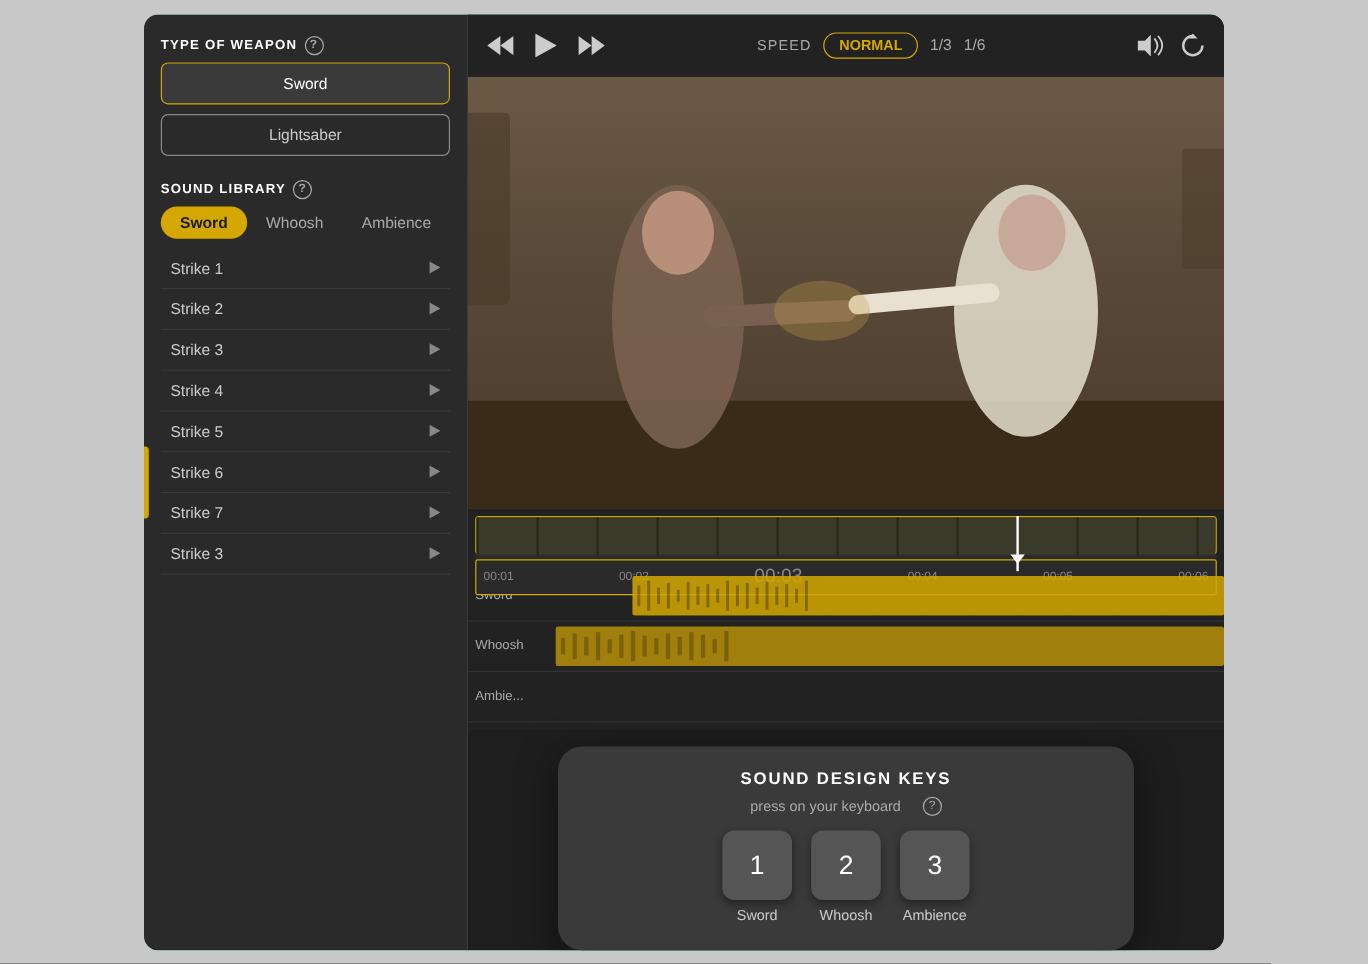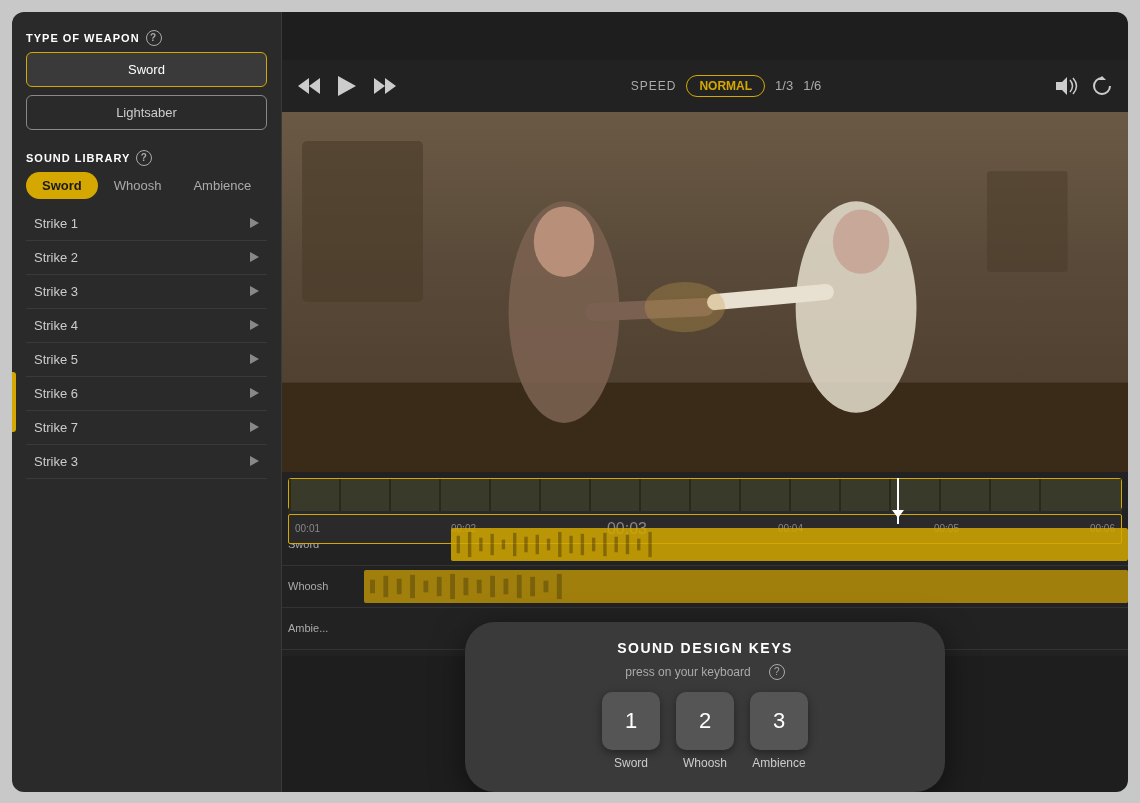--- a/index.html
+++ b/index.html
@@ -8,21 +8,21 @@
       font-family: Arial, sans-serif;
       width: 1140px;
       height: 803px;
       overflow: hidden;
       display: flex;
       align-items: center;
       justify-content: center;
     }
 
     .app-container {
-      width: 1116px;
+      width: 900px;
       height: 780px;
       background: #86efac;
       border-radius: 12px;
       display: flex;
       overflow: hidden;
       position: relative;
     }
 
     
     .sidebar {
@@ -142,21 +142,20 @@
     }
 
     
     .toolbar {
       display: flex;
       align-items: center;
       justify-content: space-between;
       padding: 8px 16px;
       background: #222;
       min-height: 52px;
-      margin-top: 48px;
     }
 
     .transport-controls {
       display: flex;
       align-items: center;
       gap: 18px;
     }
 
     .transport-btn {
       background: none;
@@ -334,21 +333,21 @@
       height: 42px;
     }
 
     
     .sound-design-overlay {
       position: absolute;
       bottom: 0;
       left: 50%;
       transform: translateX(-50%);
       background: #3a3a3a;
-      border-radius: 30px;
+      border-radius: 20px;
       padding: 18px 36px 22px;
       display: flex;
       flex-direction: column;
       align-items: center;
       gap: 8px;
       width: 480px;
       box-shadow: 0 8px 32px rgba(0,0,0,0.5);
     }
 
     .sound-design-title {

